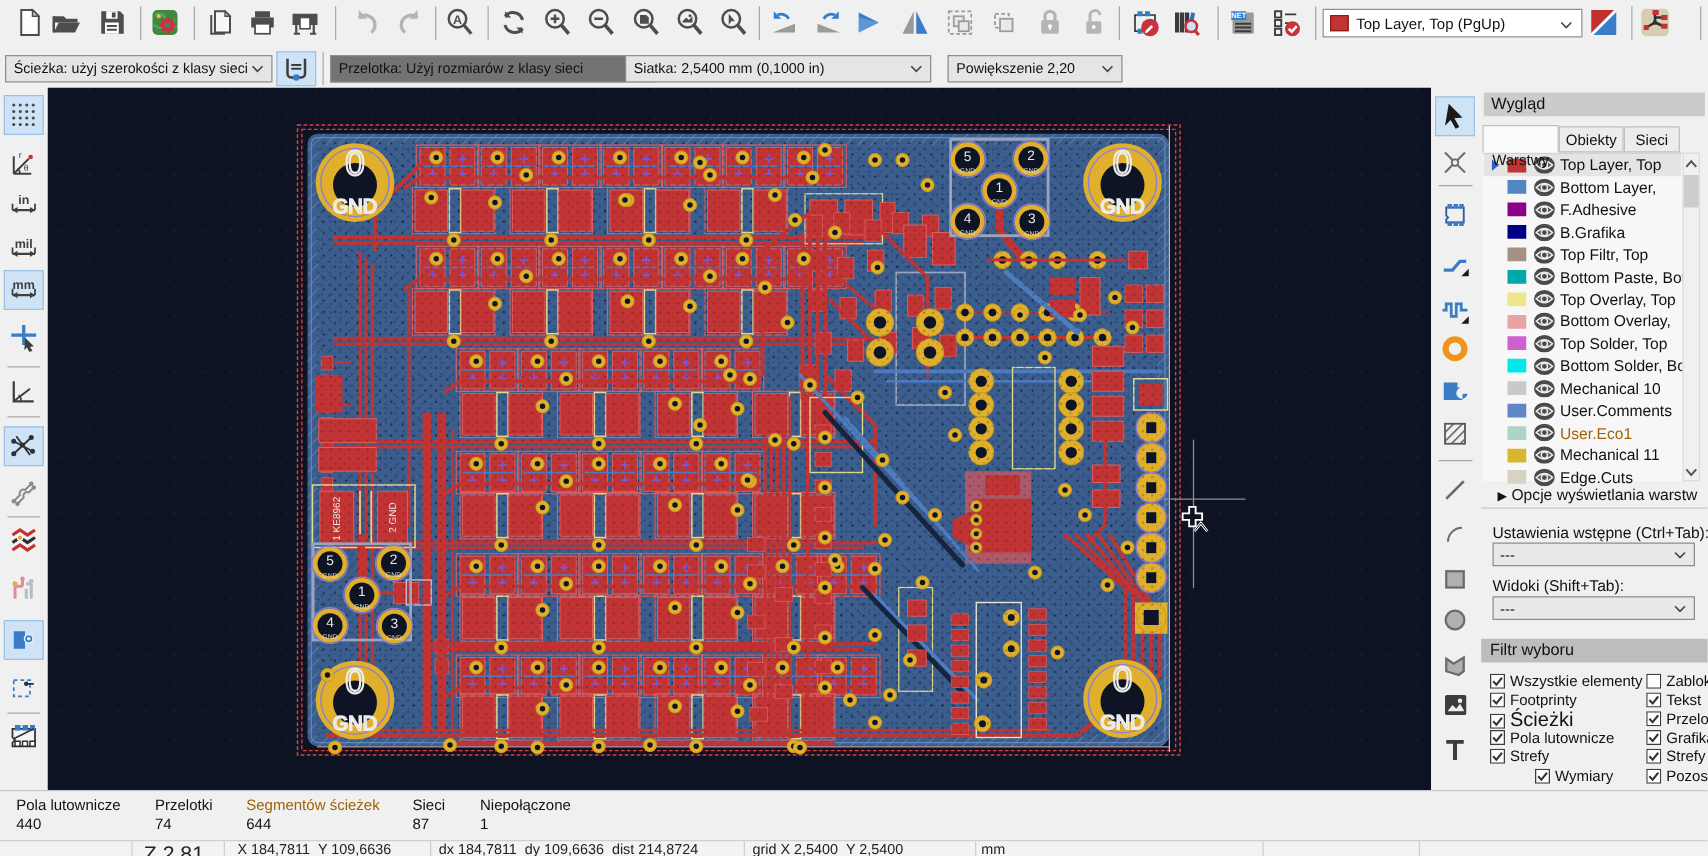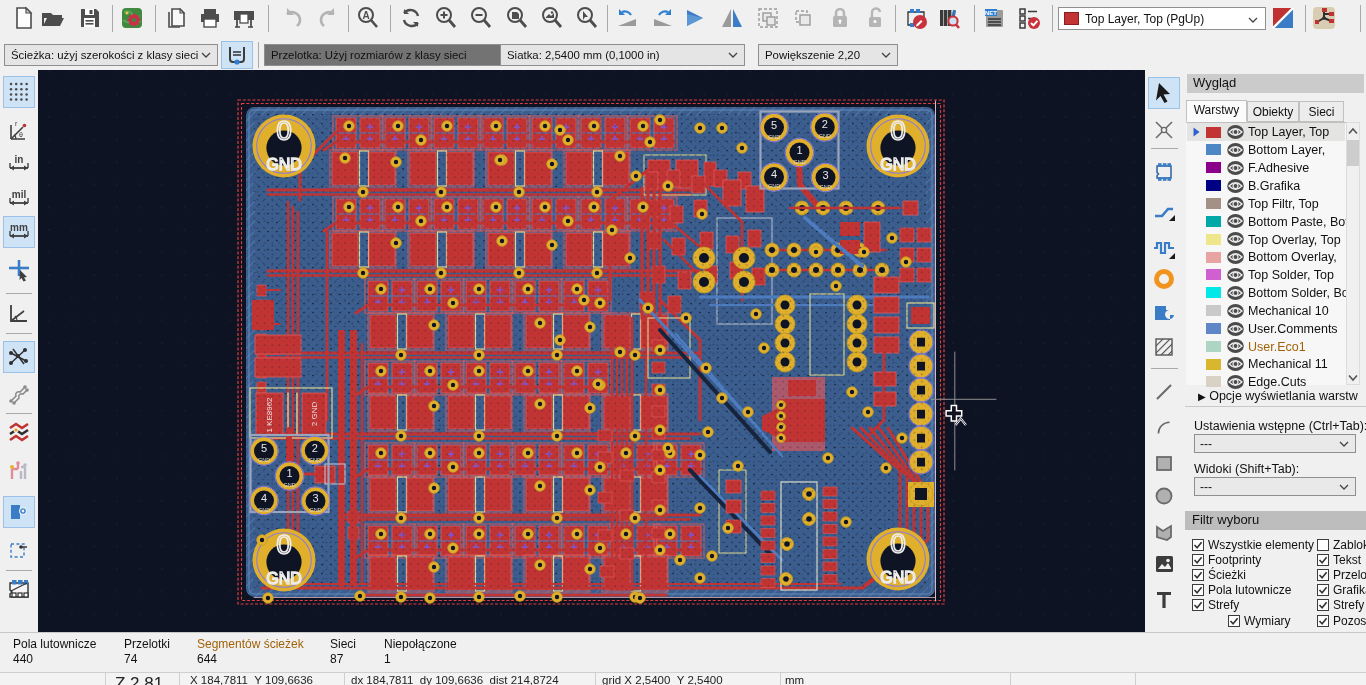--- a/index.html
+++ b/index.html
@@ -1861,21 +1861,21 @@
     <rect x="4" y="4" width="17" height="16" rx="1.5" fill="#3c3c3c"></rect>
     <path d="M6 17 l4 -5 l3 3 l3 -4 l3 5 v1 h-13 z" fill="#f0f0f0"></path>
     <circle cx="16" cy="8.5" r="1.8" fill="#f0f0f0"></circle>
   </svg>
 <svg style="position:absolute;left:1152px;top:588px" width="24" height="24" viewBox="0 0 24 24">
     <path d="M5 4 h14 v3 h-5.4 v13 h-3.2 v-13 h-5.4 z" fill="#3c3c3c"></path>
   </svg>
 <div style="position:absolute;left:1151px;top:148px;width:27px;height:1px;background:#a9a9a9"></div>
 <div style="position:absolute;left:1151px;top:368px;width:27px;height:1px;background:#a9a9a9"></div>
 <div style="position:absolute;left:1187px;top:74px;width:177px;height:19px;background:#cbcbcb;font-size:13px;color:#111;padding:1px 0 0 6px">Wygląd</div>
-<div style="position:absolute;left:1186px;top:100px;width:61px;height:22px;background:#fbfbfb;border:1px solid #c0c0c0;border-bottom:1px solid #fbfbfb;font-size:12px;color:#111;text-align:center;padding-top:2px;z-index:2">Warstwy</div>
+<div style="position:absolute;left:1186px;top:100px;width:61px;height:22px;background:#fbfbfb;border:1px solid #c0c0c0;border-bottom:1px solid #fbfbfb;font-size:12px;color:#111;text-align:center;padding-top:20px;z-index:2">Warstwy</div>
 <div style="position:absolute;left:1247px;top:101px;width:52px;height:21px;background:#ececec;border:1px solid #c0c0c0;font-size:12px;color:#111;text-align:center;padding-top:3px">Obiekty</div>
 <div style="position:absolute;left:1299px;top:101px;width:45px;height:21px;background:#ececec;border:1px solid #c0c0c0;font-size:12px;color:#111;text-align:center;padding-top:3px">Sieci</div>
 <div style="position:absolute;left:1186px;top:122px;width:160px;height:263px;background:#f7f7f7;border-top:1px solid #c0c0c0;overflow:hidden"></div>
 <div style="position:absolute;left:1187px;top:123.0px;width:158px;height:17.8px;background:#e4e4e2;"></div>
 <svg style="position:absolute;left:1193px;top:127.0px" width="7" height="10" viewBox="0 0 7 10">
     <path d="M0.5 0.5 l6 4.5 l-6 4.5 z" fill="#2d5fd0"></path>
   </svg>
 <div style="position:absolute;left:1206px;top:126.5px;width:15px;height:11px;background:#c23434"></div>
 <svg style="position:absolute;left:1227px;top:125.2px" width="17" height="14" viewBox="0 0 17 14">
     <ellipse cx="8.5" cy="7" rx="8.3" ry="7" fill="#4a4a4a"></ellipse>
@@ -2015,21 +2015,21 @@
     </svg></div>
 <div style="position:absolute;left:1185px;top:511px;width:181px;height:19px;background:#bdbdbd;font-size:13px;color:#111;padding:1px 0 0 7px">Filtr wyboru</div>
 <div style="position:absolute;left:1192px;top:538.0px;width:120px;height:15px;font-size:12px;color:#111;white-space:nowrap"><svg width="12" height="12" viewBox="0 0 12 12" style="vertical-align:-2px;margin-right:4px">
       <rect x="0.5" y="0.5" width="11" height="11" fill="#fdfdfd" stroke="#3c3c3c"></rect>
       <path d="M2.5 6 l2.6 2.8 l4.5 -5.6" stroke="#333" stroke-width="1.6" fill="none"></path>
     </svg>Wszystkie elementy</div>
 <div style="position:absolute;left:1192px;top:553.1px;width:120px;height:15px;font-size:12px;color:#111;white-space:nowrap"><svg width="12" height="12" viewBox="0 0 12 12" style="vertical-align:-2px;margin-right:4px">
       <rect x="0.5" y="0.5" width="11" height="11" fill="#fdfdfd" stroke="#3c3c3c"></rect>
       <path d="M2.5 6 l2.6 2.8 l4.5 -5.6" stroke="#333" stroke-width="1.6" fill="none"></path>
     </svg>Footprinty</div>
-<div style="position:absolute;left:1192px;top:568.2px;width:120px;height:15px;font-size:12px;color:#111;white-space:nowrap"><svg width="12" height="12" viewBox="0 0 12 12" style="vertical-align:-2px;margin-right:4px">
+<div style="position:absolute;left:1192px;top:568.2px;width:120px;height:15px;font-size:16px;color:#111;white-space:nowrap"><svg width="12" height="12" viewBox="0 0 12 12" style="vertical-align:-2px;margin-right:4px">
       <rect x="0.5" y="0.5" width="11" height="11" fill="#fdfdfd" stroke="#3c3c3c"></rect>
       <path d="M2.5 6 l2.6 2.8 l4.5 -5.6" stroke="#333" stroke-width="1.6" fill="none"></path>
     </svg>Ścieżki</div>
 <div style="position:absolute;left:1192px;top:583.3px;width:120px;height:15px;font-size:12px;color:#111;white-space:nowrap"><svg width="12" height="12" viewBox="0 0 12 12" style="vertical-align:-2px;margin-right:4px">
       <rect x="0.5" y="0.5" width="11" height="11" fill="#fdfdfd" stroke="#3c3c3c"></rect>
       <path d="M2.5 6 l2.6 2.8 l4.5 -5.6" stroke="#333" stroke-width="1.6" fill="none"></path>
     </svg>Pola lutownicze</div>
 <div style="position:absolute;left:1192px;top:598.4px;width:120px;height:15px;font-size:12px;color:#111;white-space:nowrap"><svg width="12" height="12" viewBox="0 0 12 12" style="vertical-align:-2px;margin-right:4px">
       <rect x="0.5" y="0.5" width="11" height="11" fill="#fdfdfd" stroke="#3c3c3c"></rect>
       <path d="M2.5 6 l2.6 2.8 l4.5 -5.6" stroke="#333" stroke-width="1.6" fill="none"></path>

